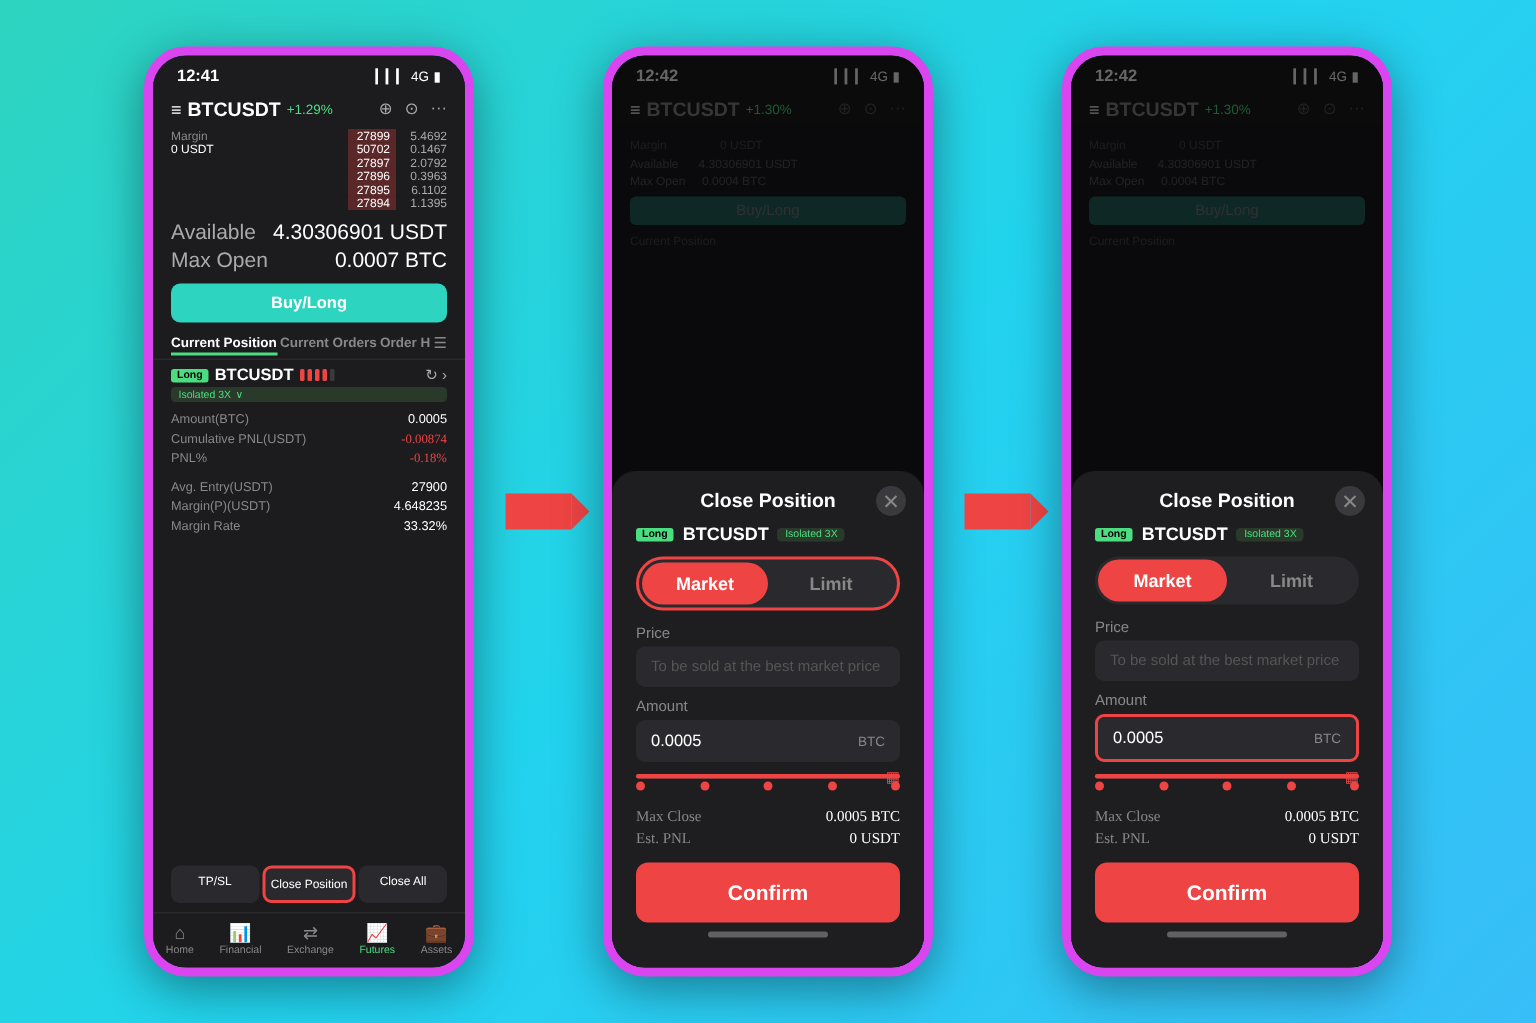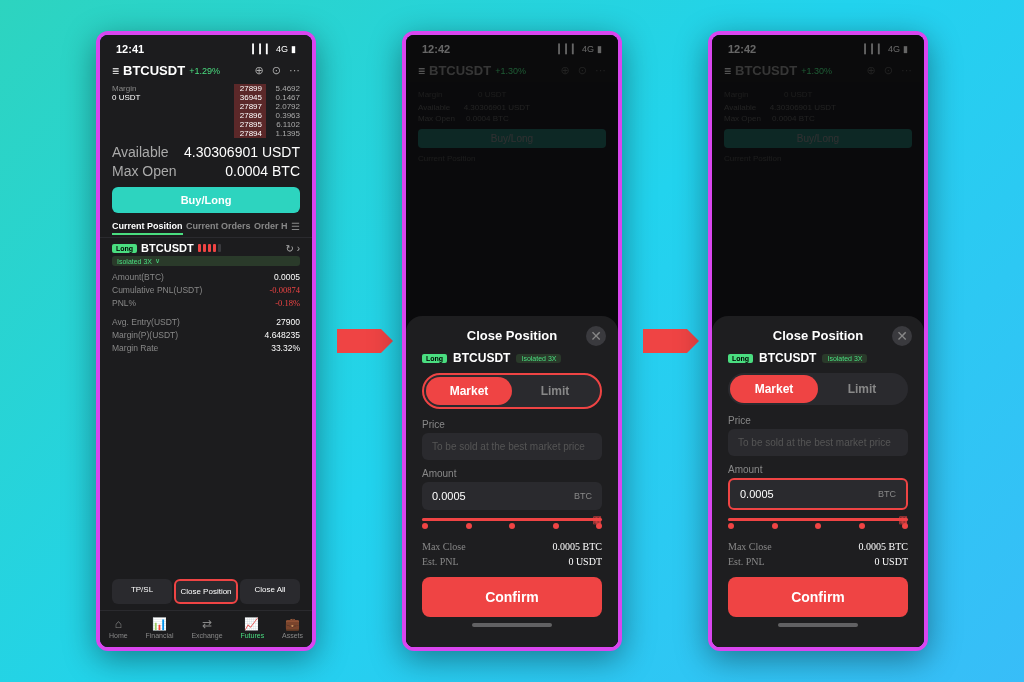--- a/index.html
+++ b/index.html
@@ -16,23 +16,23 @@
     .screenshots-container {
       display: flex;
       gap: 18px;
       align-items: center;
       padding: 20px;
     }
     .phone-frame {
       width: 220px;
       height: 620px;
       background: #1d4ed8;
-      border-radius: 12px;
+      border-radius: 28px;
       overflow: hidden;
-      border: 4px solid #d946ef;
+      border: 6px solid #d946ef;
       position: relative;
       flex-shrink: 0;
       box-shadow: 0 8px 32px rgba(0,0,0,0.4);
     }
     .phone-screen {
       width: 100%;
       height: 100%;
       background: #1c1c1e;
       display: flex;
       flex-direction: column;
@@ -464,21 +464,21 @@
         <div style="flex:1;">
           <div style="color:#888;font-size:8px;">Margin</div>
           <div style="color:#fff;font-size:8px;">0 USDT</div>
         </div>
         <div>
           <div class="ob-row">
             <span class="ob-price">27899</span>
             <span class="ob-qty">5.4692</span>
           </div>
           <div class="ob-row">
-            <span class="ob-price">36945</span>
+            <span class="ob-price">50702</span>
             <span class="ob-qty">0.1467</span>
           </div>
           <div class="ob-row">
             <span class="ob-price">27897</span>
             <span class="ob-qty">2.0792</span>
           </div>
           <div class="ob-row">
             <span class="ob-price">27896</span>
             <span class="ob-qty">0.3963</span>
           </div>
@@ -493,21 +493,21 @@
         </div>
       </div>
 
       <div class="info-section">
         <div class="info-row">
           <span class="info-label">Available</span>
           <span class="info-value">4.30306901 USDT</span>
         </div>
         <div class="info-row">
           <span class="info-label">Max Open</span>
-          <span class="info-value">0.0004 BTC</span>
+          <span class="info-value">0.0007 BTC</span>
         </div>
       </div>
 
       <div class="buy-button">Buy/Long</div>
 
       <div class="tabs-row">
         <span class="tab-item active">Current Position</span>
         <span class="tab-item inactive">Current Orders</span>
         <span class="tab-item inactive">Order H</span>
         <span style="color:#888;font-size:10px;">☰</span>

